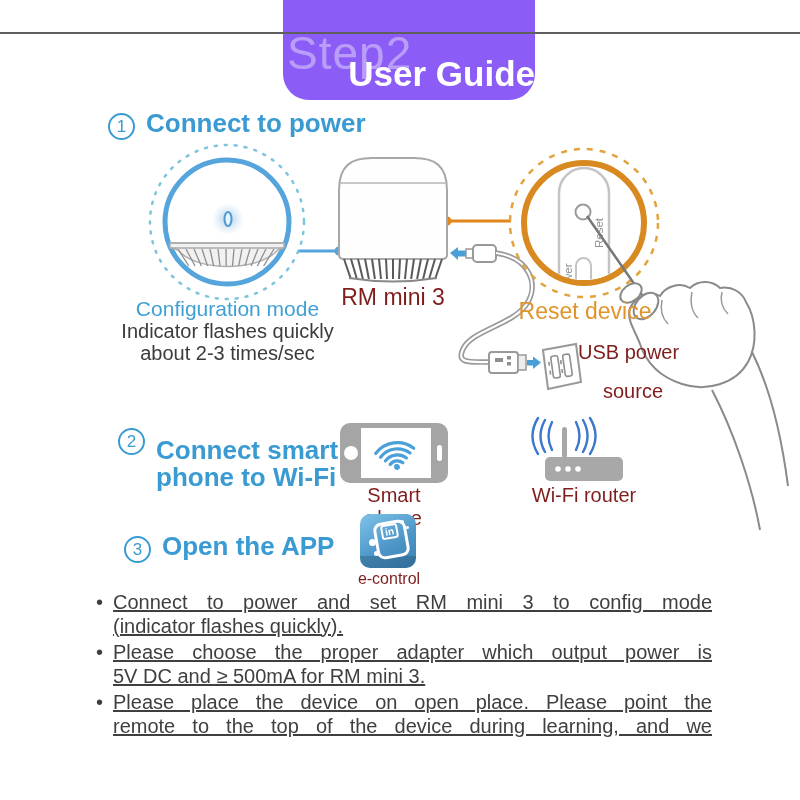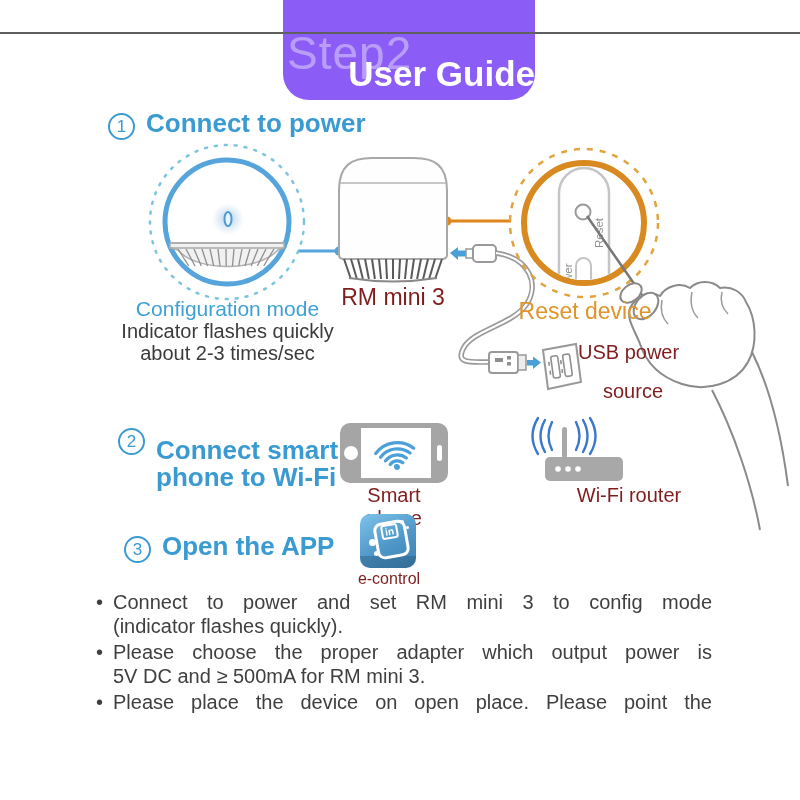--- a/index.html
+++ b/index.html
@@ -35,21 +35,21 @@
   .app-icon .band { position:absolute; bottom:0; left:0; width:100%; height:12px; background:rgba(30,70,100,0.30); }
   .app-icon .tv { position:absolute; left:15px; top:7px; width:33px; height:37px; border:3px solid #fff; border-radius:8px; transform:rotate(-10deg); }
   .app-icon .inbox { position:absolute; left:21px; top:10px; width:17px; height:15px; border:2px solid #fff; border-radius:3px; transform:rotate(-10deg);
                      display:flex; align-items:center; justify-content:center; font-size:10px; font-weight:700; color:#fff; }
   .app-icon .dot { position:absolute; background:#fff; border-radius:50%; }
 
   
   .notes { position:absolute; left:96px; top:591px; width:616px; z-index:2; color:#3f3f3f; font-size:20px; }
   .note { display:flex; margin-bottom:3px; }
   .note .marker { width:17px; flex:none; font-size:20px; line-height:23.5px; }
-  .note .body { flex:1; }
+  .note .body { flex:1;text-decoration:underline; }
   .note-line { line-height:23.5px; text-align:justify; text-align-last:justify; }
   .note-line.last { text-align-last:left; }
 </style>
 </head>
 <body>
 
 <div class="header-box">
   <div class="header-watermark">Step2</div>
   <div class="header-title">User Guide</div>
 </div>
@@ -226,21 +226,21 @@
 <div class="lbl usb-label" style="left:578px; top:381px; width:110px;">source</div>
 
 <div class="step-heading" style="left:118px; top:425px;">
   <span class="step-num">2</span>
   <span class="step-text">
     <span style="display:block;margin-top:12px;">Connect smart</span>
     <span style="display:block;">phone to Wi-Fi</span>
   </span>
 </div>
 <div class="lbl icon-label" style="left:337px; top:484px; width:114px;">Smart phone</div>
-<div class="lbl icon-label" style="left:524px; top:484px; width:120px;margin-left:45px;">Wi-Fi router</div>
+<div class="lbl icon-label" style="left:524px; top:484px; width:120px;">Wi-Fi router</div>
 
 <div class="step-heading" style="left:124px; top:533px;">
   <span class="step-num">3</span>
   <span class="step-text">Open the APP</span>
 </div>
 
 <div class="app-icon">
   <div class="band"></div>
   <div class="tv"></div>
   <div class="inbox">in</div>
@@ -263,15 +263,16 @@
     <span class="marker">•</span>
     <div class="body">
       <div class="note-line">Please choose the proper adapter which output power is</div>
       <div class="note-line last">5V DC and ≥ 500mA for RM mini 3.</div>
     </div>
   </div>
   <div class="note">
     <span class="marker">•</span>
     <div class="body">
       <div class="note-line">Please place the device on open place. Please point the</div>
+      <div class="note-line">remote to the top of the device during learning, and we</div>
     </div>
   </div>
 </div>
 
 </body></html>

